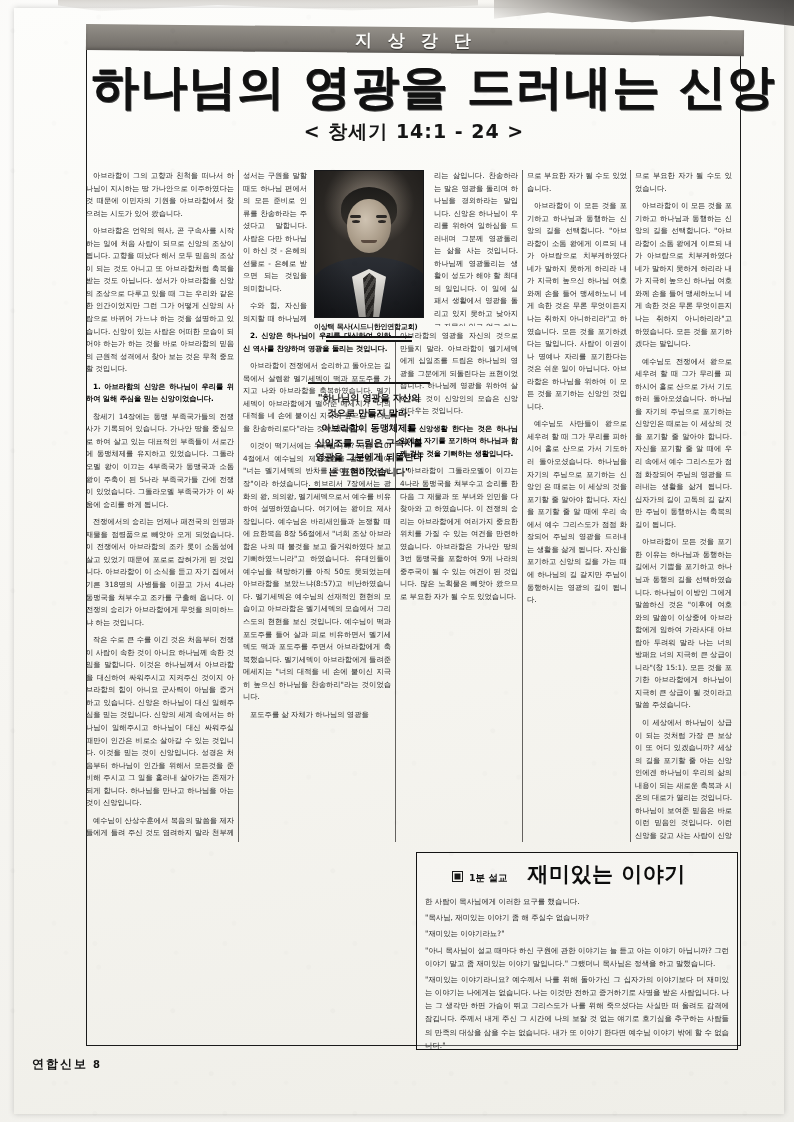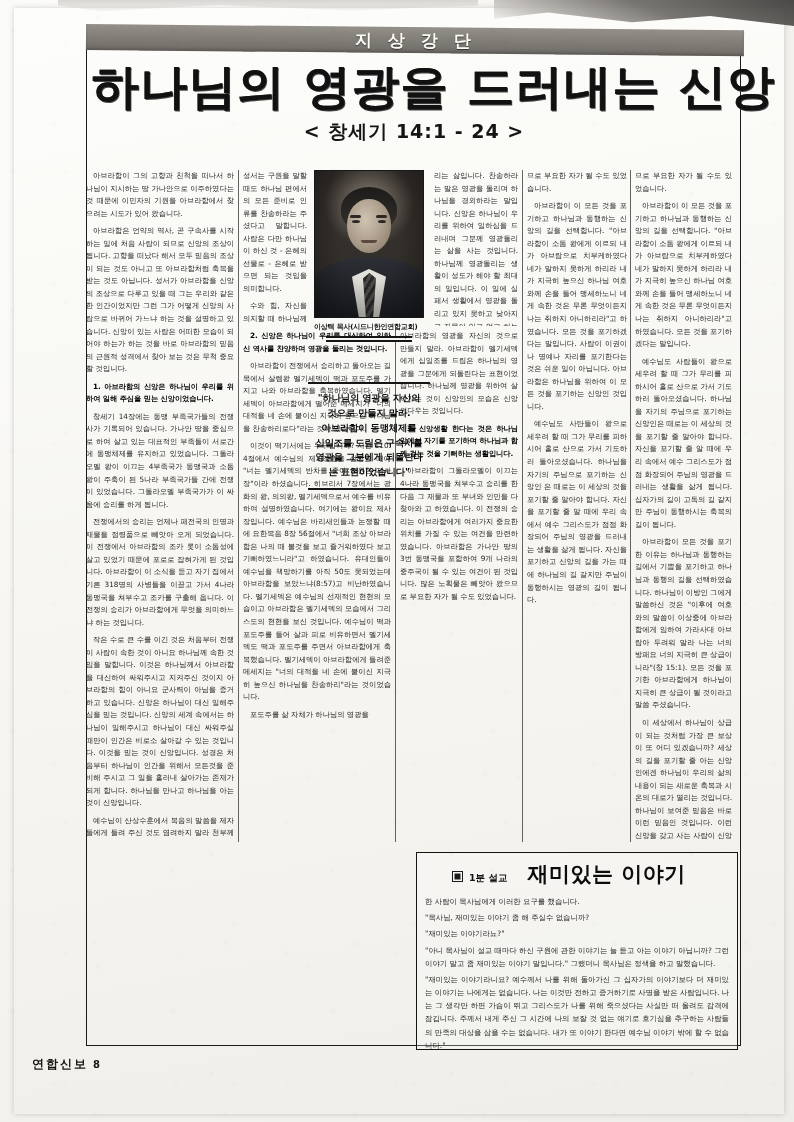--- a/index.html
+++ b/index.html
@@ -353,21 +353,21 @@
 
     <div class="col" id="c4" style="height:672px">
       <p class="noind">므로 부요한 자가 될 수도 있었습니다.</p>
       <p>아브라함이 이 모든 것을 포기하고 하나님과 동행하는 신앙의 길을 선택합니다. "아브라함이 소돔 왕에게 이르되 내가 아브람으로 치부케하였다 네가 말하지 못하게 하리라 내가 지극히 높으신 하나님 여호와께 손을 들어 맹세하노니 네게 속한 것은 무론 무엇이든지 나는 취하지 아니하리라"고 하였습니다. 모든 것을 포기하겠다는 말입니다. 사람이 이권이나 명예나 자리를 포기한다는 것은 쉬운 일이 아닙니다. 아브라함은 하나님을 위하여 이 모든 것을 포기하는 신앙인 것입니다.</p>
       <p>예수님도 사탄들이 왕으로 세우려 할 때 그가 무리를 피하시어 홀로 산으로 가서 기도하러 돌아오셨습니다. 하나님을 자기의 주님으로 포기하는 신앙인 은 때로는 이 세상의 것을 포기할 줄 알아야 합니다. 자신을 포기할 줄 알 때에 우리 속에서 예수 그리스도가 점점 화장되어 주님의 영광을 드러내는 생활을 삶게 됩니다. 자신을 포기하고 신앙의 길을 가는 때에 하나님의 길 같지만 주님이 동행하시는 영광의 길이 됩니다.</p>
     </div>
 
     <div class="col" id="c5" style="height:672px">
       <p class="noind">므로 부요한 자가 될 수도 있었습니다.</p>
       <p>아브라함이 이 모든 것을 포기하고 하나님과 동행하는 신앙의 길을 선택합니다. "아브라함이 소돔 왕에게 이르되 내가 아브람으로 치부케하였다 네가 말하지 못하게 하리라 내가 지극히 높으신 하나님 여호와께 손을 들어 맹세하노니 네게 속한 것은 무론 무엇이든지 나는 취하지 아니하리라"고 하였습니다. 모든 것을 포기하겠다는 말입니다.</p>
-      <p>예수님도 사람들이 왕으로 세우려 할 때 그가 무리를 피하시어 홀로 산으로 가서 기도하러 돌아오셨습니다. 하나님을 자기의 주님으로 포기하는 신앙인은 때로는 이 세상의 것을 포기할 줄 알아야 합니다. 자신을 포기할 줄 알 때에 우리 속에서 예수 그리스도가 점점 화장되어 주님의 영광을 드러내는 생활을 삶게 됩니다. 십자가의 길이 고독의 길 같지만 주님이 동행하시는 축복의 길이 됩니다.</p>
+      <p>예수님도 전쟁에서 왕으로 세우려 할 때 그가 무리를 피하시어 홀로 산으로 가서 기도하러 돌아오셨습니다. 하나님을 자기의 주님으로 포기하는 신앙인은 때로는 이 세상의 것을 포기할 줄 알아야 합니다. 자신을 포기할 줄 알 때에 우리 속에서 예수 그리스도가 점점 화장되어 주님의 영광을 드러내는 생활을 삶게 됩니다. 십자가의 길이 고독의 길 같지만 주님이 동행하시는 축복의 길이 됩니다.</p>
       <p>아브라함이 모든 것을 포기한 이유는 하나님과 동행하는 길에서 기쁨을 포기하고 하나님과 동행의 길을 선택하였습니다. 하나님이 이방인 그에게 말씀하신 것은 "이후에 여호와의 말씀이 이상중에 아브라함에게 임하여 가라사대 아브람아 두려워 말라 나는 너의 방패요 너의 지극히 큰 상급이니라"(창 15:1). 모든 것을 포기한 아브라함에게 하나님이 지극히 큰 상급이 될 것이라고 말씀 주셨습니다.</p>
       <p>이 세상에서 하나님이 상급이 되는 것처럼 가장 큰 보상이 또 어디 있겠습니까? 세상의 길을 포기할 줄 아는 신앙인에겐 하나님이 우리의 삶의 내용이 되는 새로운 축복과 시온의 대로가 열리는 것입니다. 하나님이 보여준 믿음은 바로 이런 믿음인 것입니다. 이런 신앙을 갖고 사는 사람이 신앙의 길을 가는 순례자가 될 것입니다. 하나님의 영광을 드러내는 신앙이 곧 아브라함의 믿음이었습니다.</p>
 
     </div>
   </div>
 
   <div id="feature">
     <div id="feature-head">
       <span class="sq-icon"></span>
       <span id="feature-kicker">1분 설교</span>

